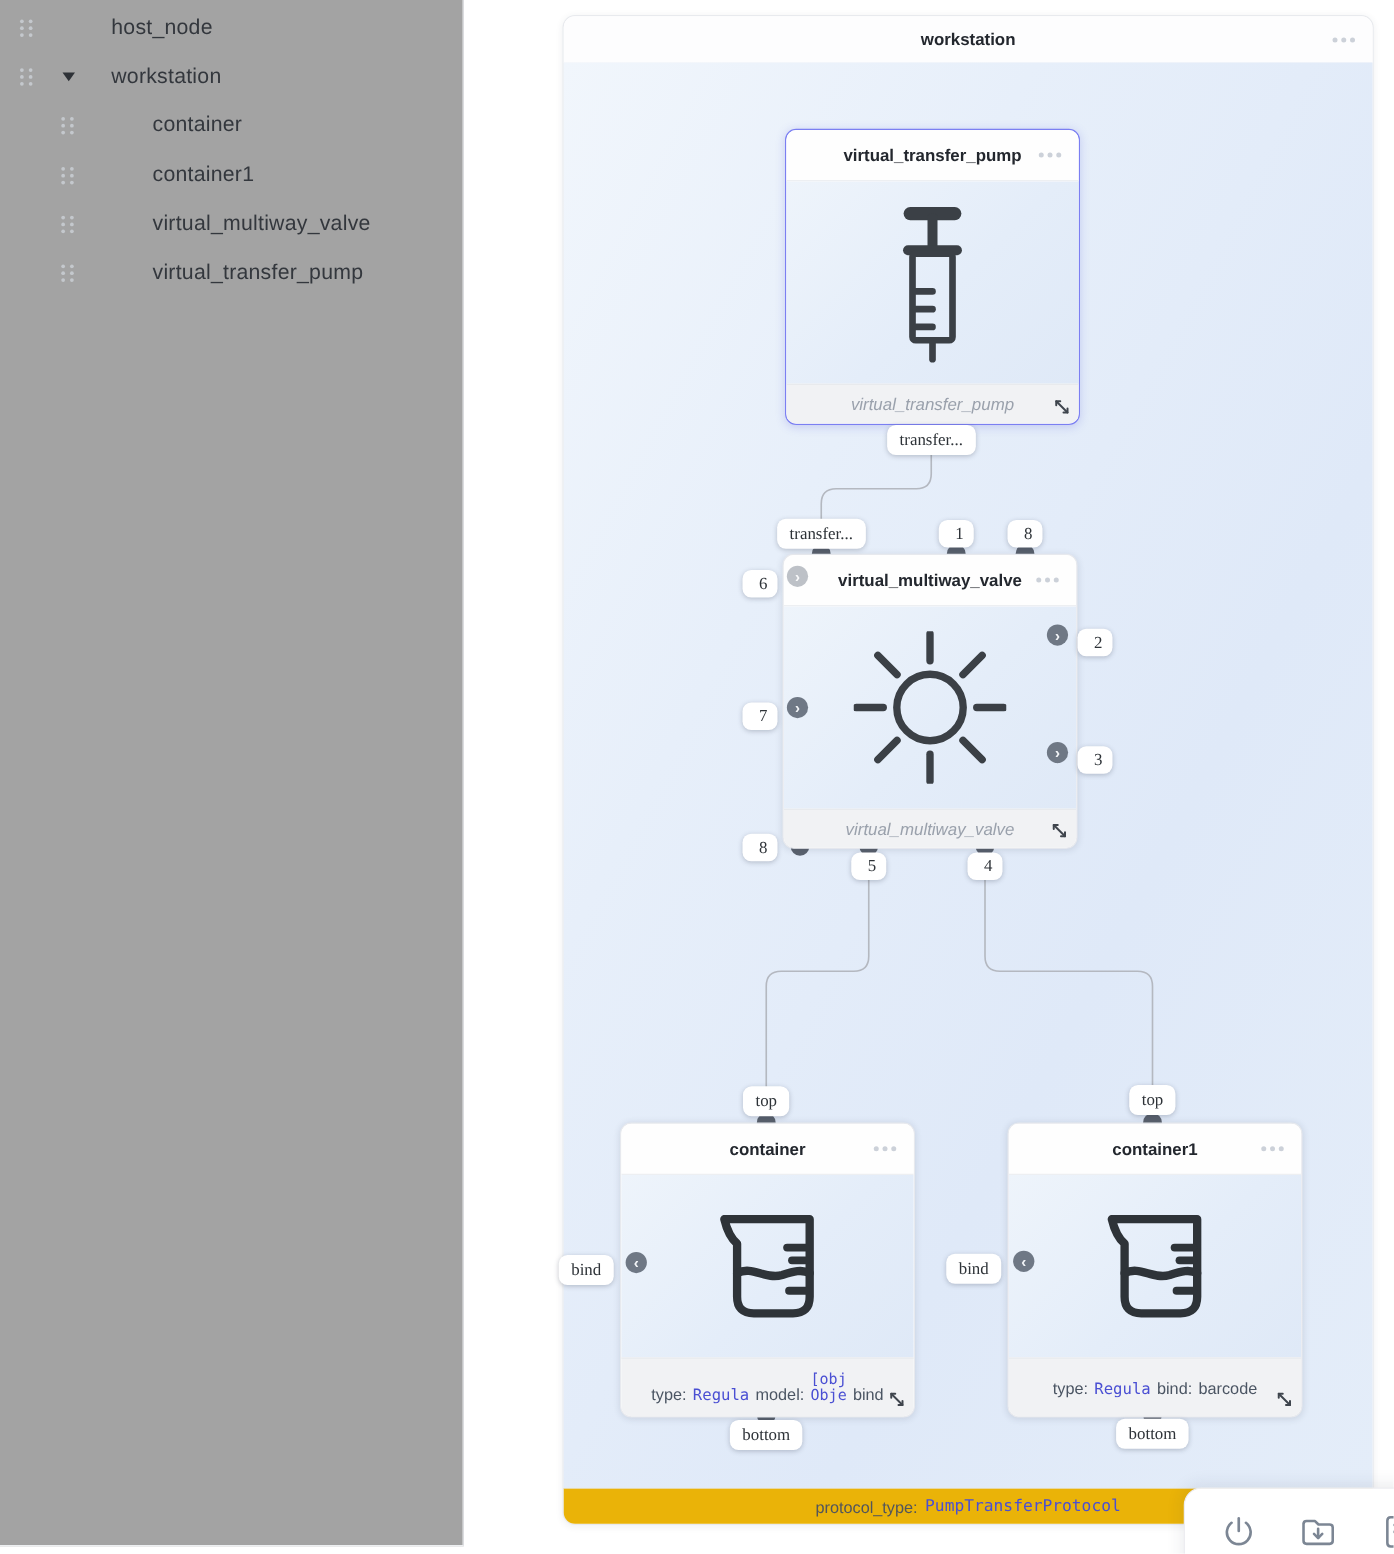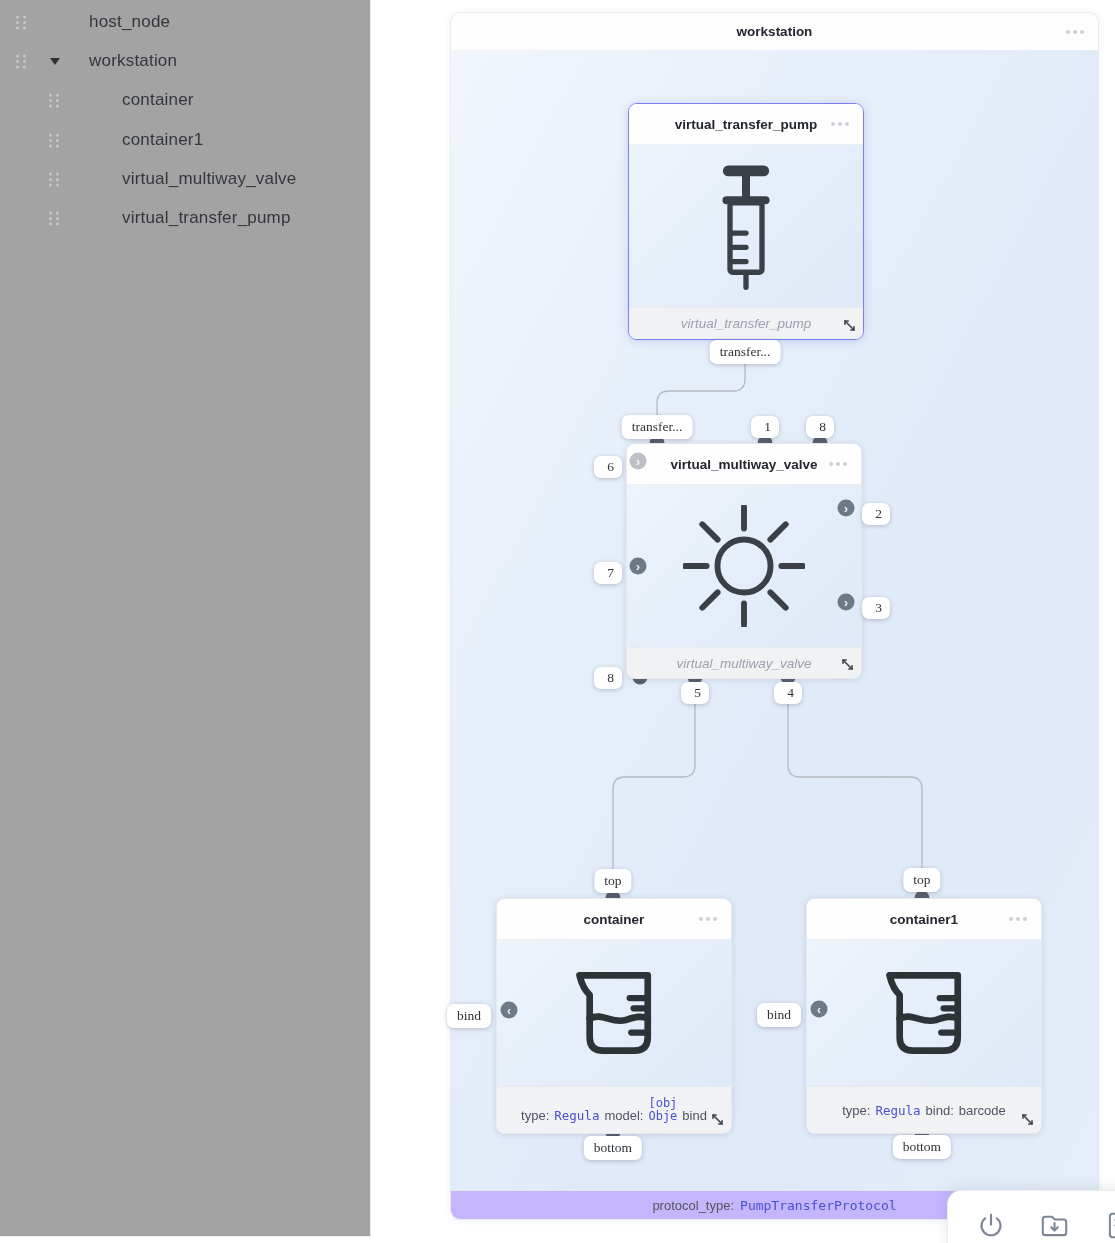--- a/index.html
+++ b/index.html
@@ -17,21 +17,21 @@
 
   
   .group{position:absolute;left:450px;top:12px;width:647px;height:1206px;border-radius:10px;
          border:1px solid #e8eaee;box-shadow:0 1px 6px rgba(40,50,70,.07);background:#fff;z-index:0;}
   .group-header{position:absolute;left:0;top:0;right:0;height:37px;background:#fdfdfe;
                 border-bottom:1px solid #edeff2;border-radius:9px 9px 0 0;
                 display:flex;align-items:center;justify-content:center;}
   .group-title{font-weight:700;font-size:13.5px;color:#23272e;}
   .group-body{position:absolute;left:0;top:37px;right:0;bottom:28px;
               background:linear-gradient(118deg,#f1f6fc 0%,#e7effa 30%,#dfe9f8 65%,#e4edf9 100%);}
-  .group-footer{position:absolute;left:0;right:0;bottom:0;height:28px;background:#c4b5fd;
+  .group-footer{position:absolute;left:0;right:0;bottom:0;height:28px;background:#eab308;
                 border-top:1px solid #e7e9ec;border-radius:0 0 9px 9px;
                 display:flex;align-items:center;justify-content:center;gap:6px;}
   .gf-label{font-size:13px;color:#52555c;}
   .mono{font-family:"DejaVu Sans Mono","Liberation Mono",monospace;color:#4a4fd3;font-size:12.5px;}
 
   .ellipsis{position:absolute;right:14px;top:50%;transform:translateY(-50%);display:flex;gap:3px;cursor:pointer;}
   .ellipsis i{width:4px;height:4px;border-radius:50%;background:#ccd1d9;display:block;}
 
   
   .node{position:absolute;background:#fff;border:1px solid #e7e9ee;border-radius:9px;

